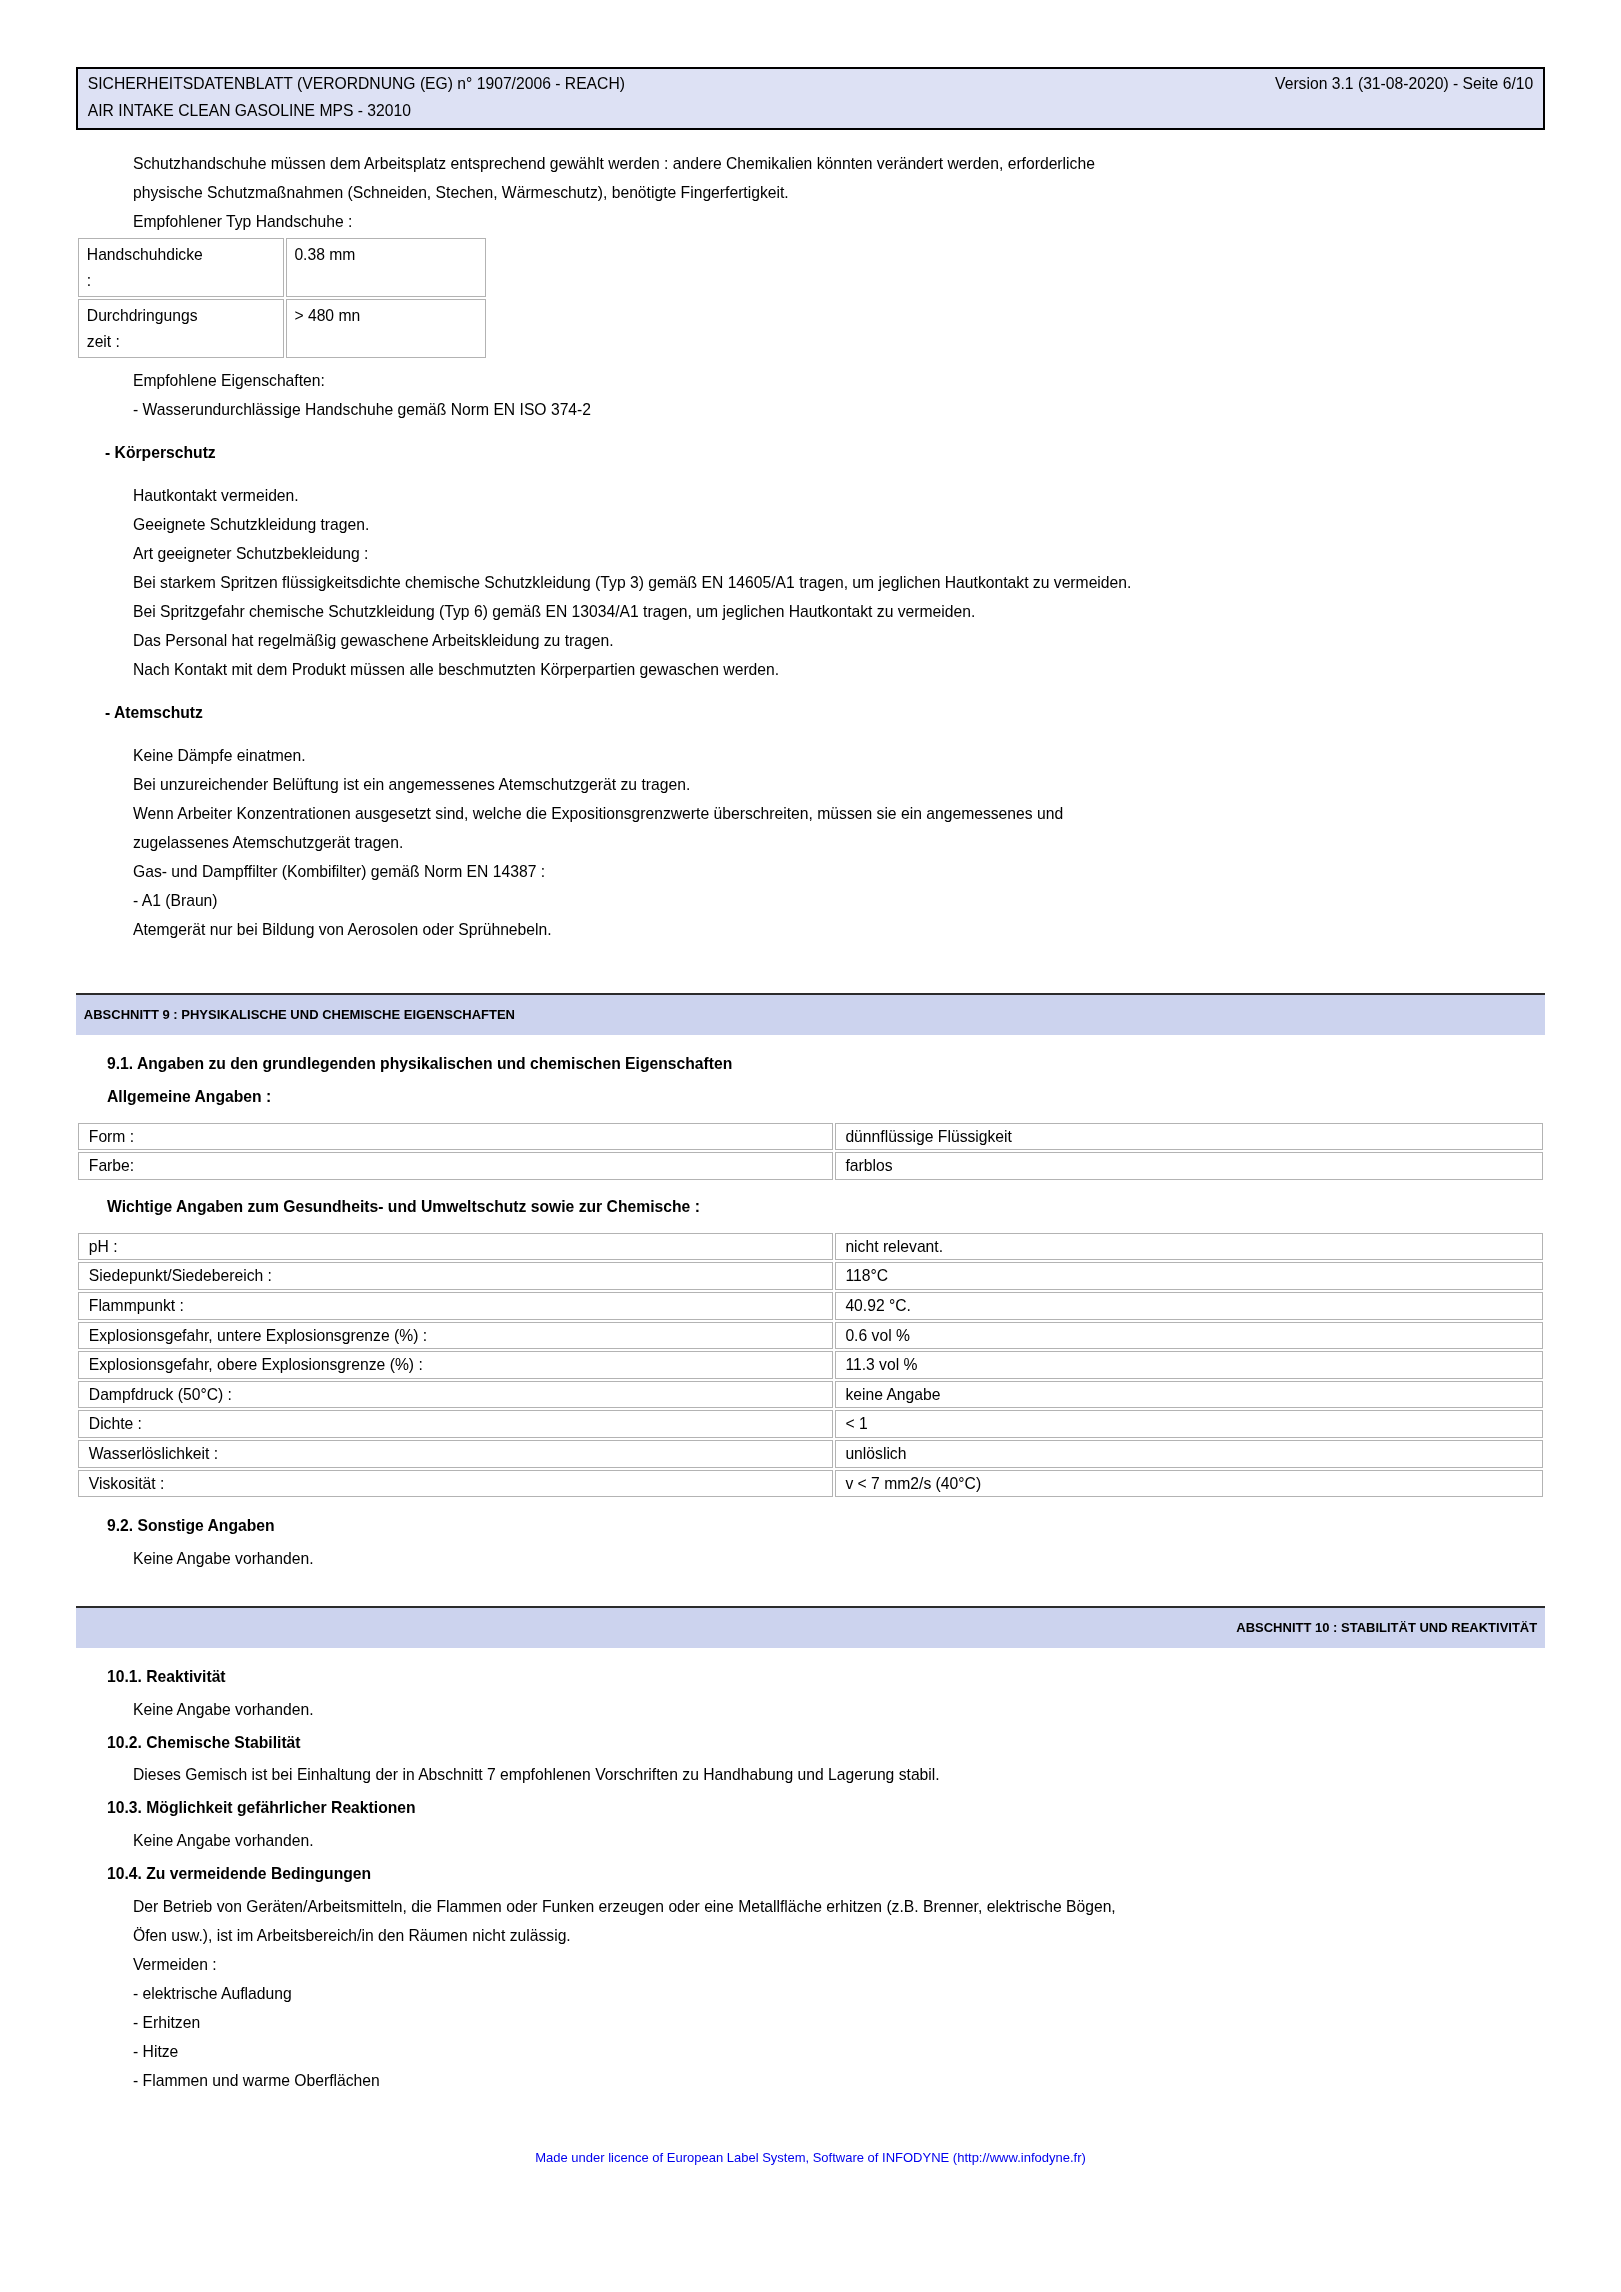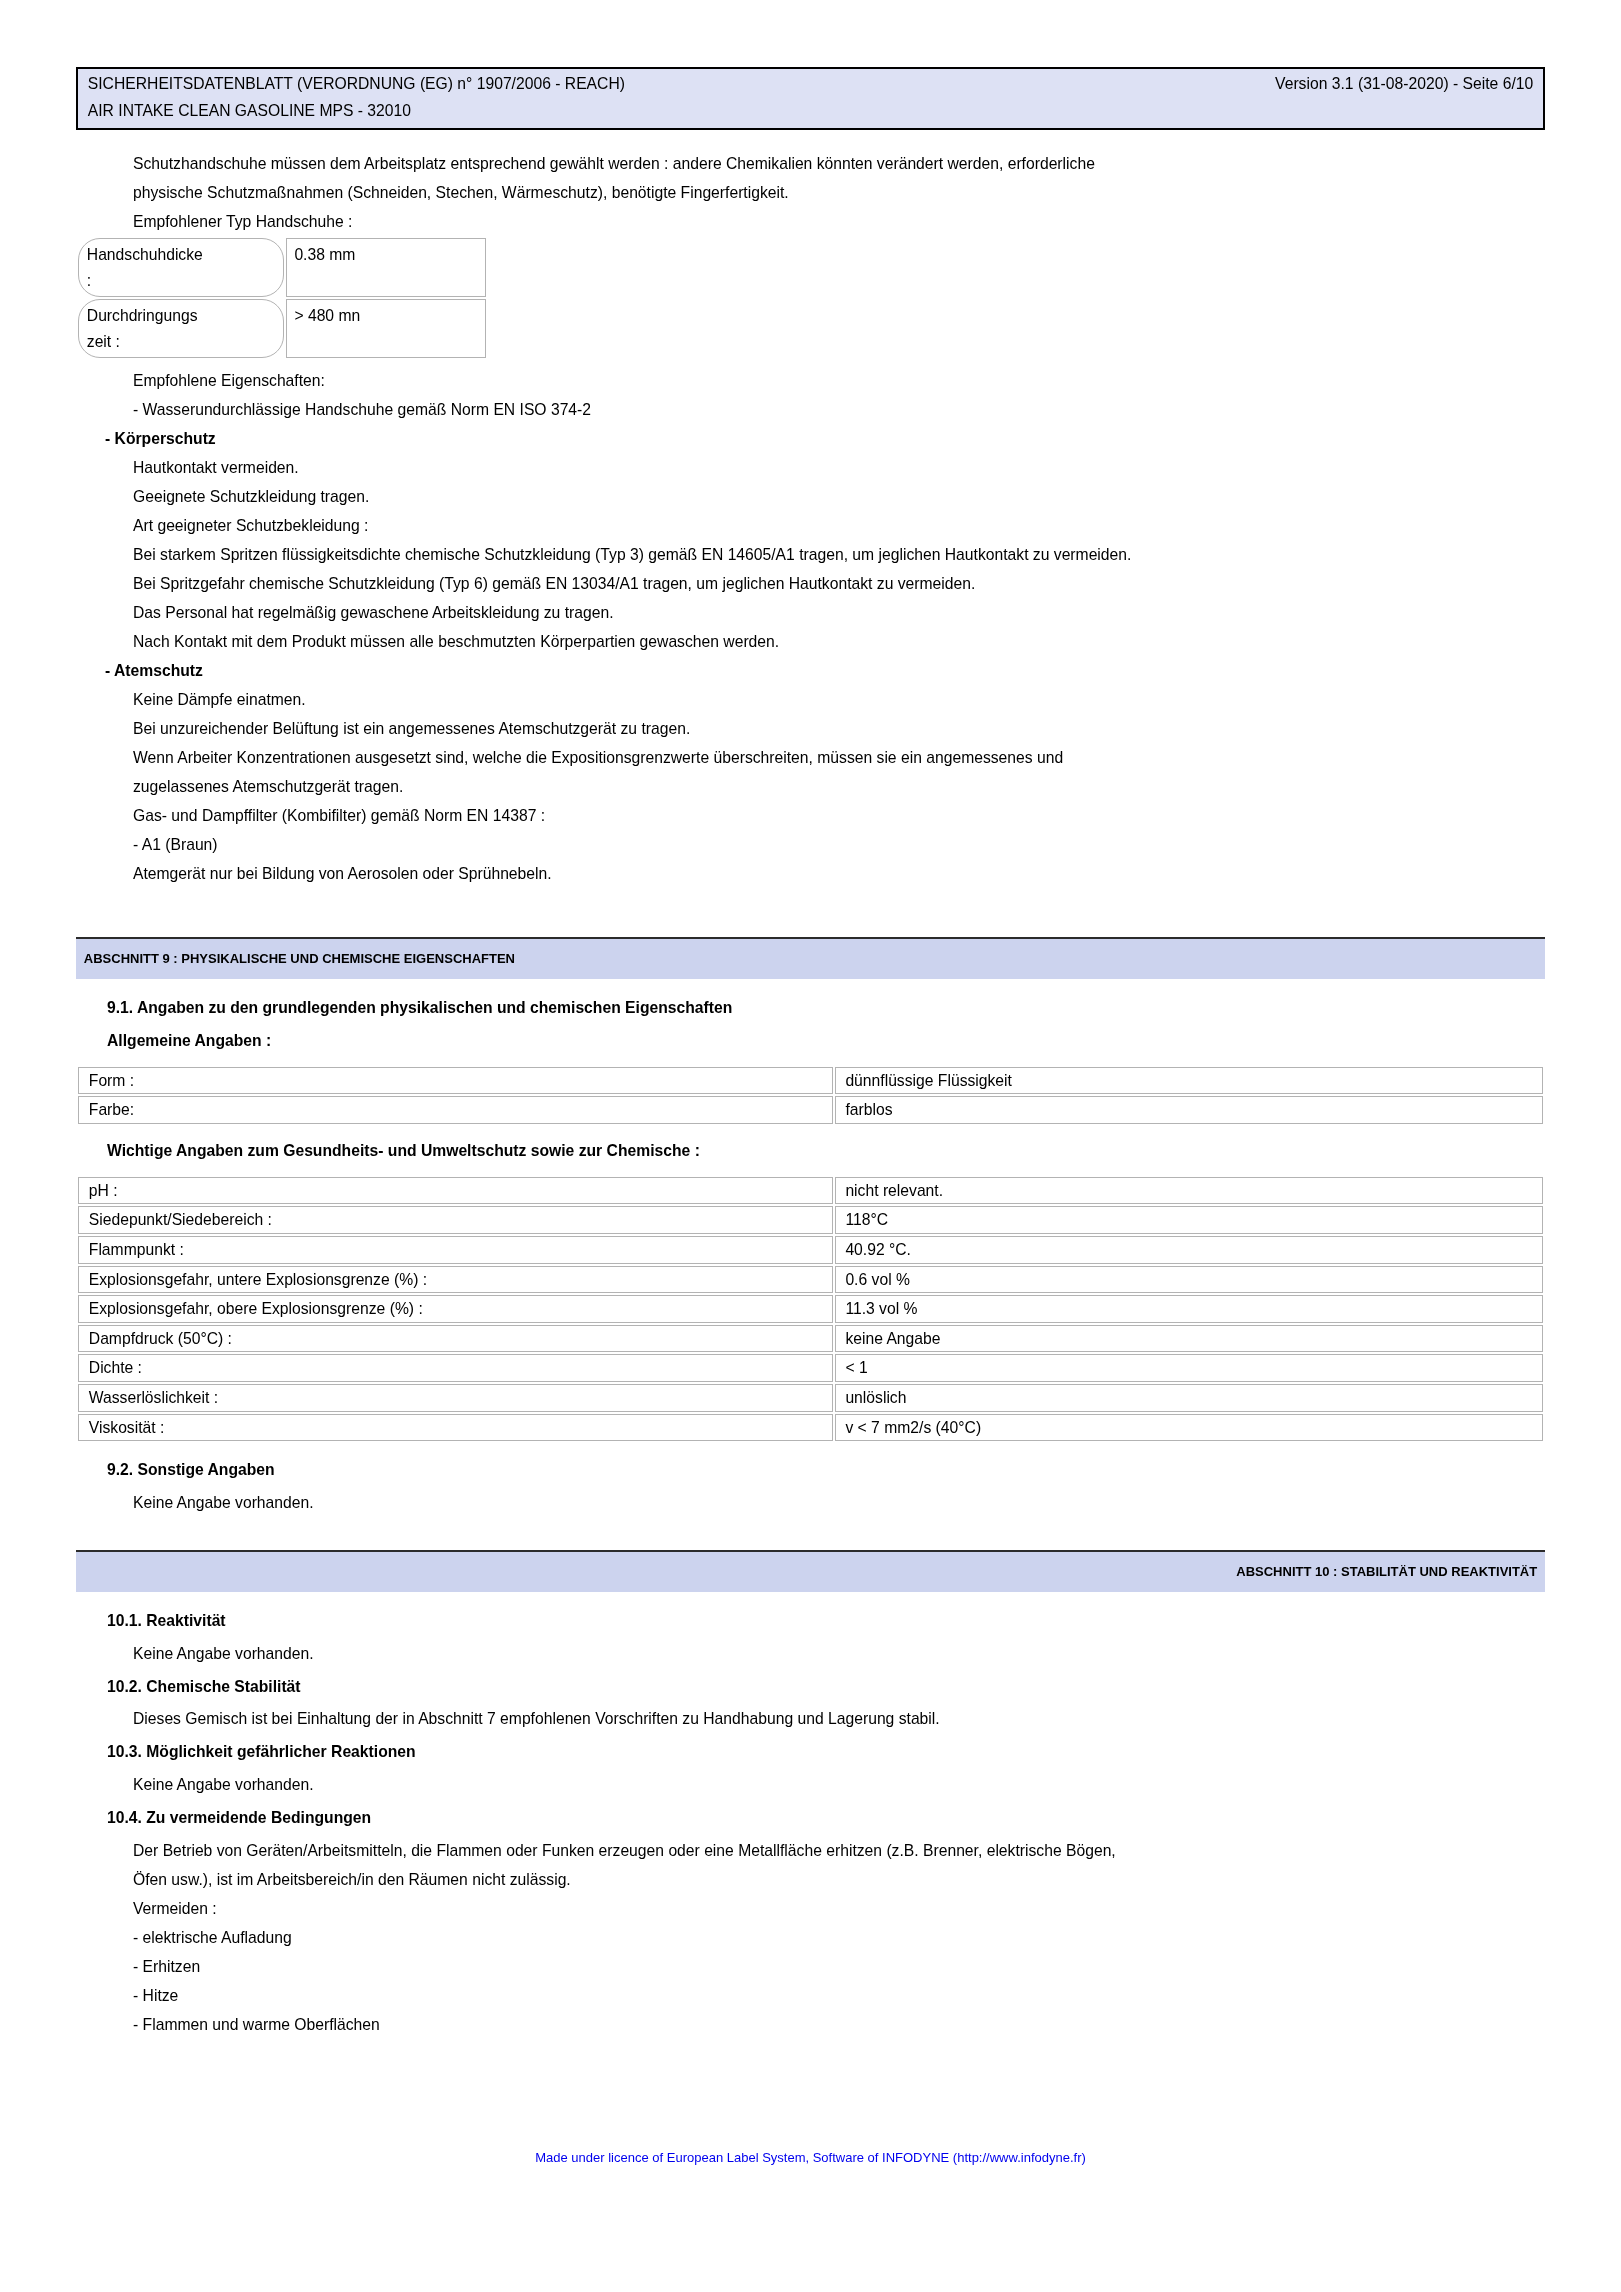--- a/index.html
+++ b/index.html
@@ -25,39 +25,39 @@
     margin-top:67px;
     border:2px solid #000;
     background:var(--header_bg);
     padding:2px 9.8px 3.9px 9.8px;
   }
   .hrow{display:flex;justify-content:space-between;line-height:26.5px;align-items:center;}
 
   
   .body-line{padding-left:57px;line-height:29px;}
   .sub-heading{padding-left:31px;line-height:29px;font-weight:bold;margin:3.9px 0;}
-  .dash-heading{padding-left:29px;line-height:29px;font-weight:bold;margin:0 0;}
+  .dash-heading{padding-left:29px;line-height:29px;font-weight:bold;margin:14px 0;}
 
   
   .section-bar{
     margin-top:49px;
     border-top:2.9px solid var(--bar_border);
     background:var(--bar_bg);
     font-weight:bold;font-size:13px;line-height:19.6px;
     padding:9.8px 7.8px 10.8px 7.8px;
   }
   .section-bar.second{margin-top:33px;text-align:right;}
 
   
   table{border-collapse:separate;border-spacing:2px;}
   td{border:1px solid var(--table_border);background:#fff;vertical-align:top;}
 
   .gloves{width:412px;}
   .gloves td{padding:2.9px 7.8px;line-height:25.5px;}
-  .gloves td.lbl{width:188px;white-space:pre-line;border-radius:22px;}
+  .gloves td.lbl{width:188px;white-space:pre-line;}
 
   .props{width:100%;table-layout:fixed;margin:10px 0;}
   .props td{padding:2px 9.8px;line-height:21.6px;overflow:hidden;}
   .props td.lbl{width:733px;}
 
   .spacer-sm{height:5.9px;}
 
   
   .footer{
     position:absolute;top:2148px;left:0;width:100%;

